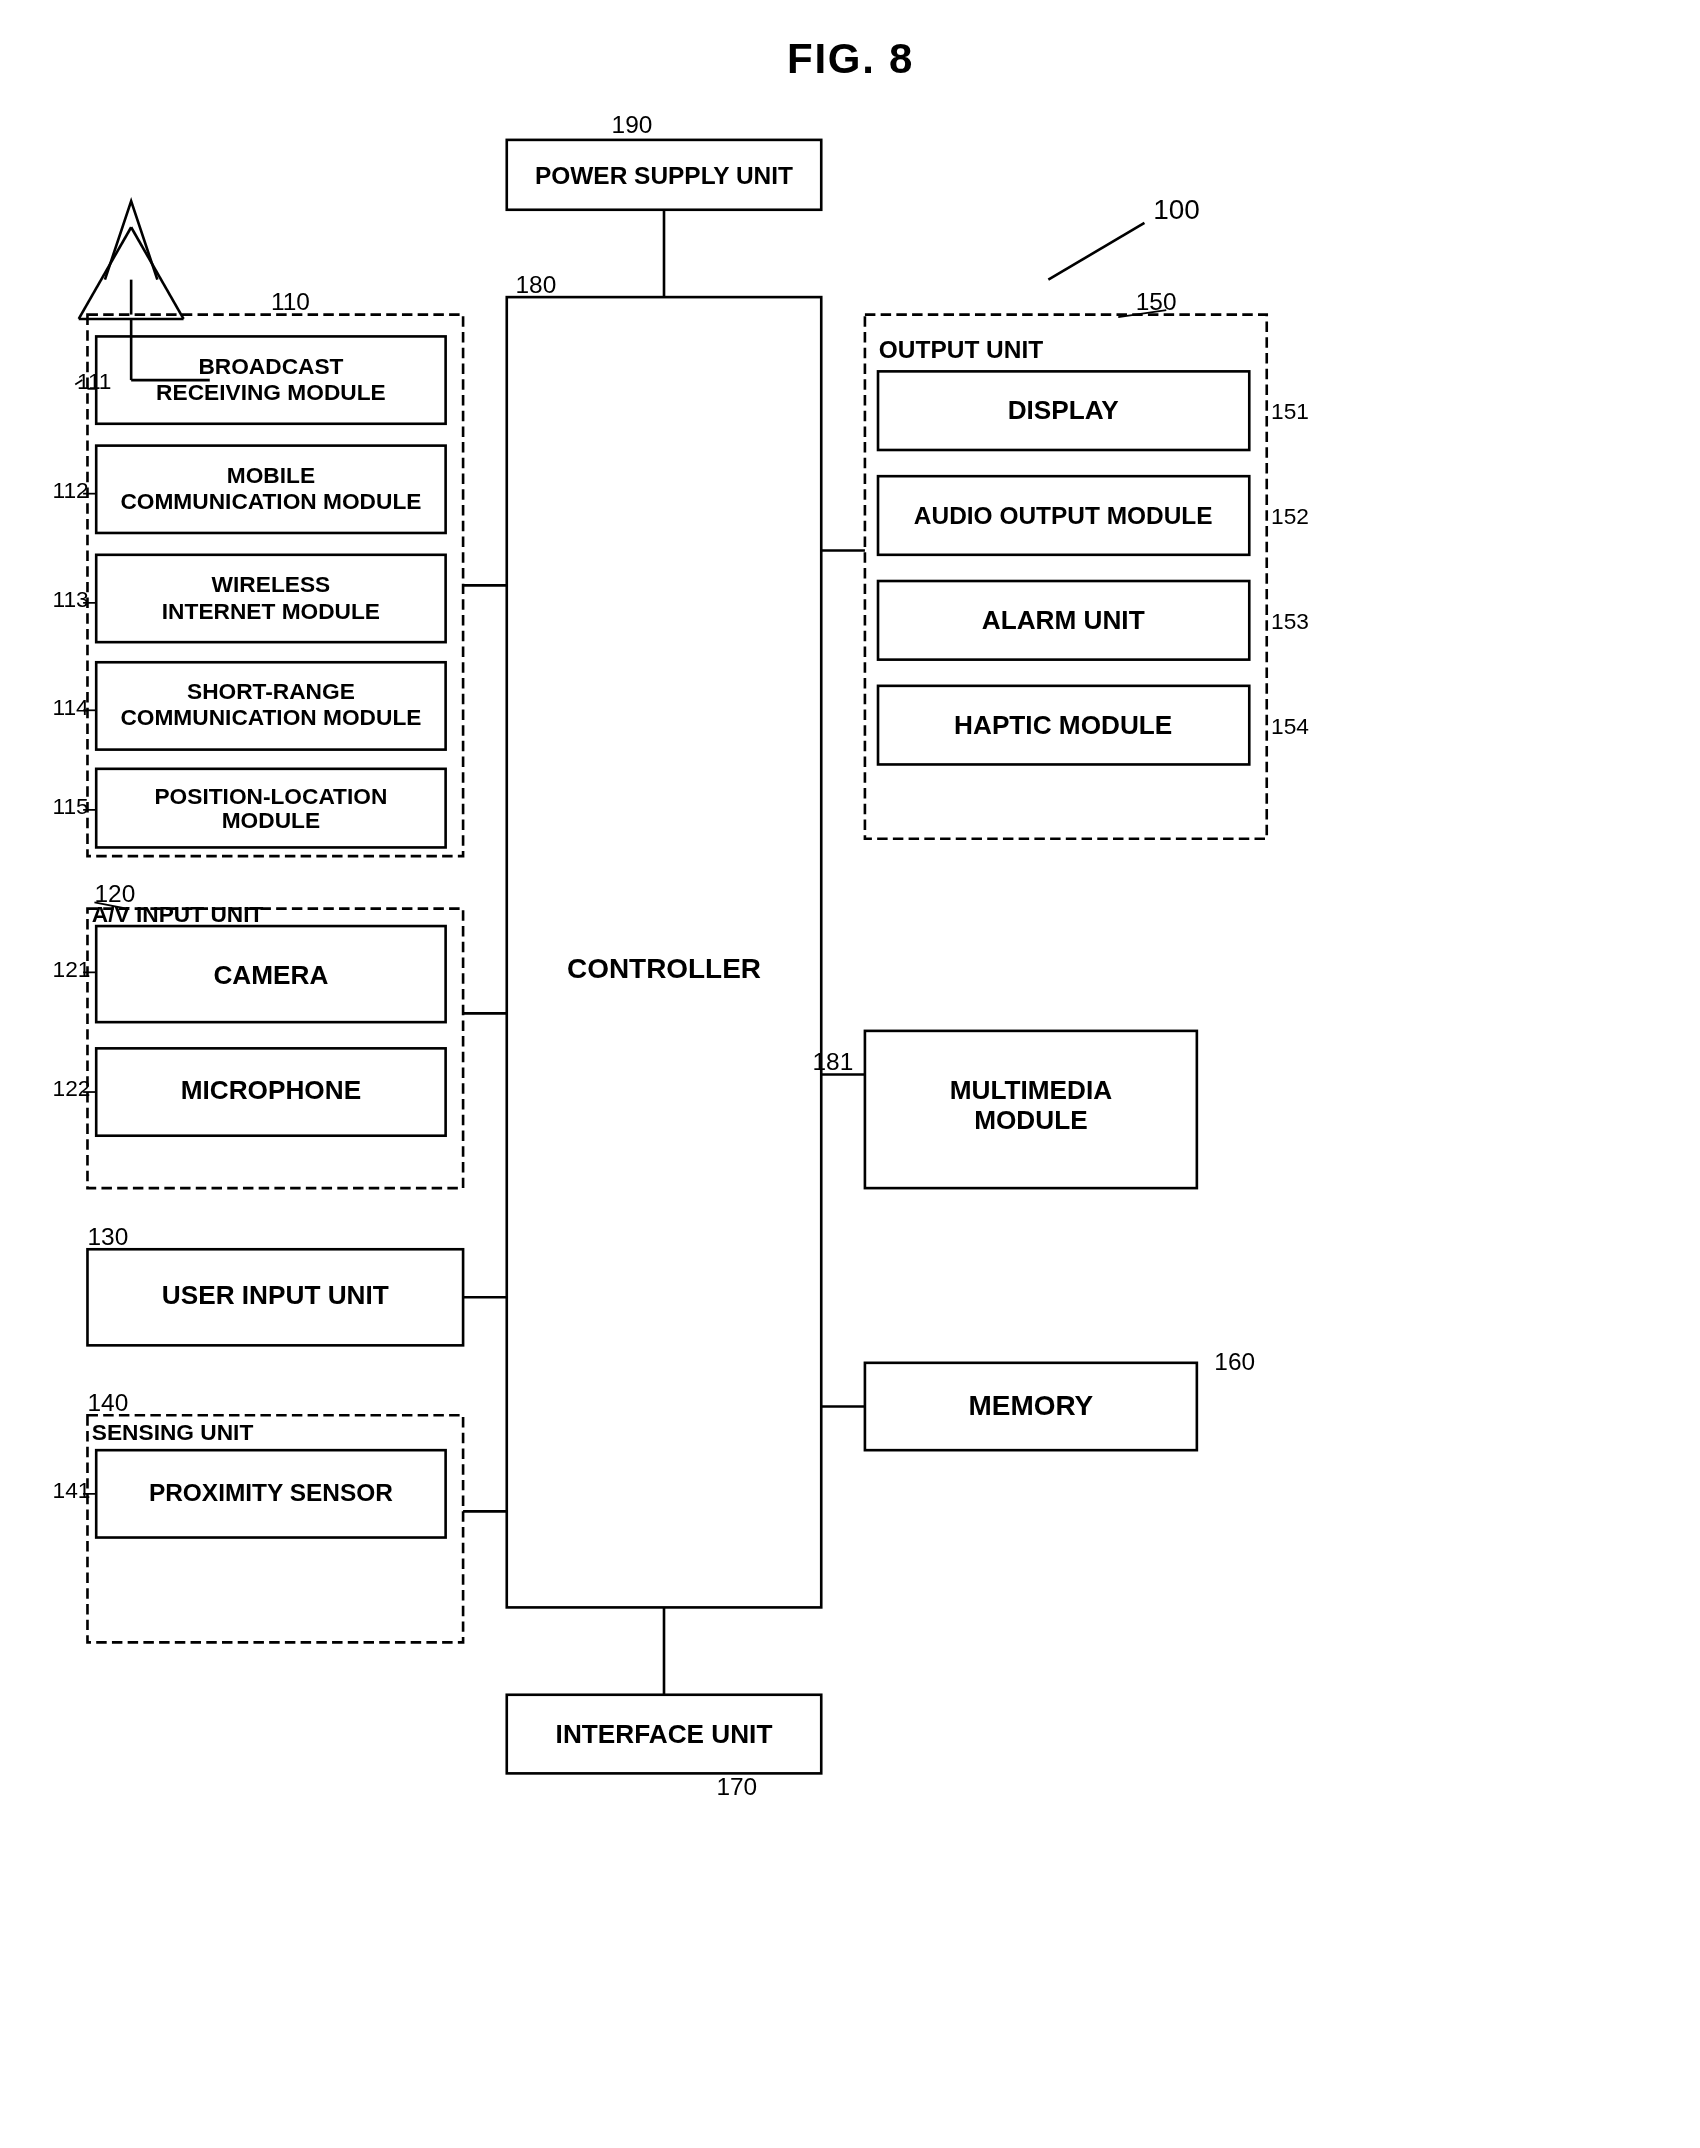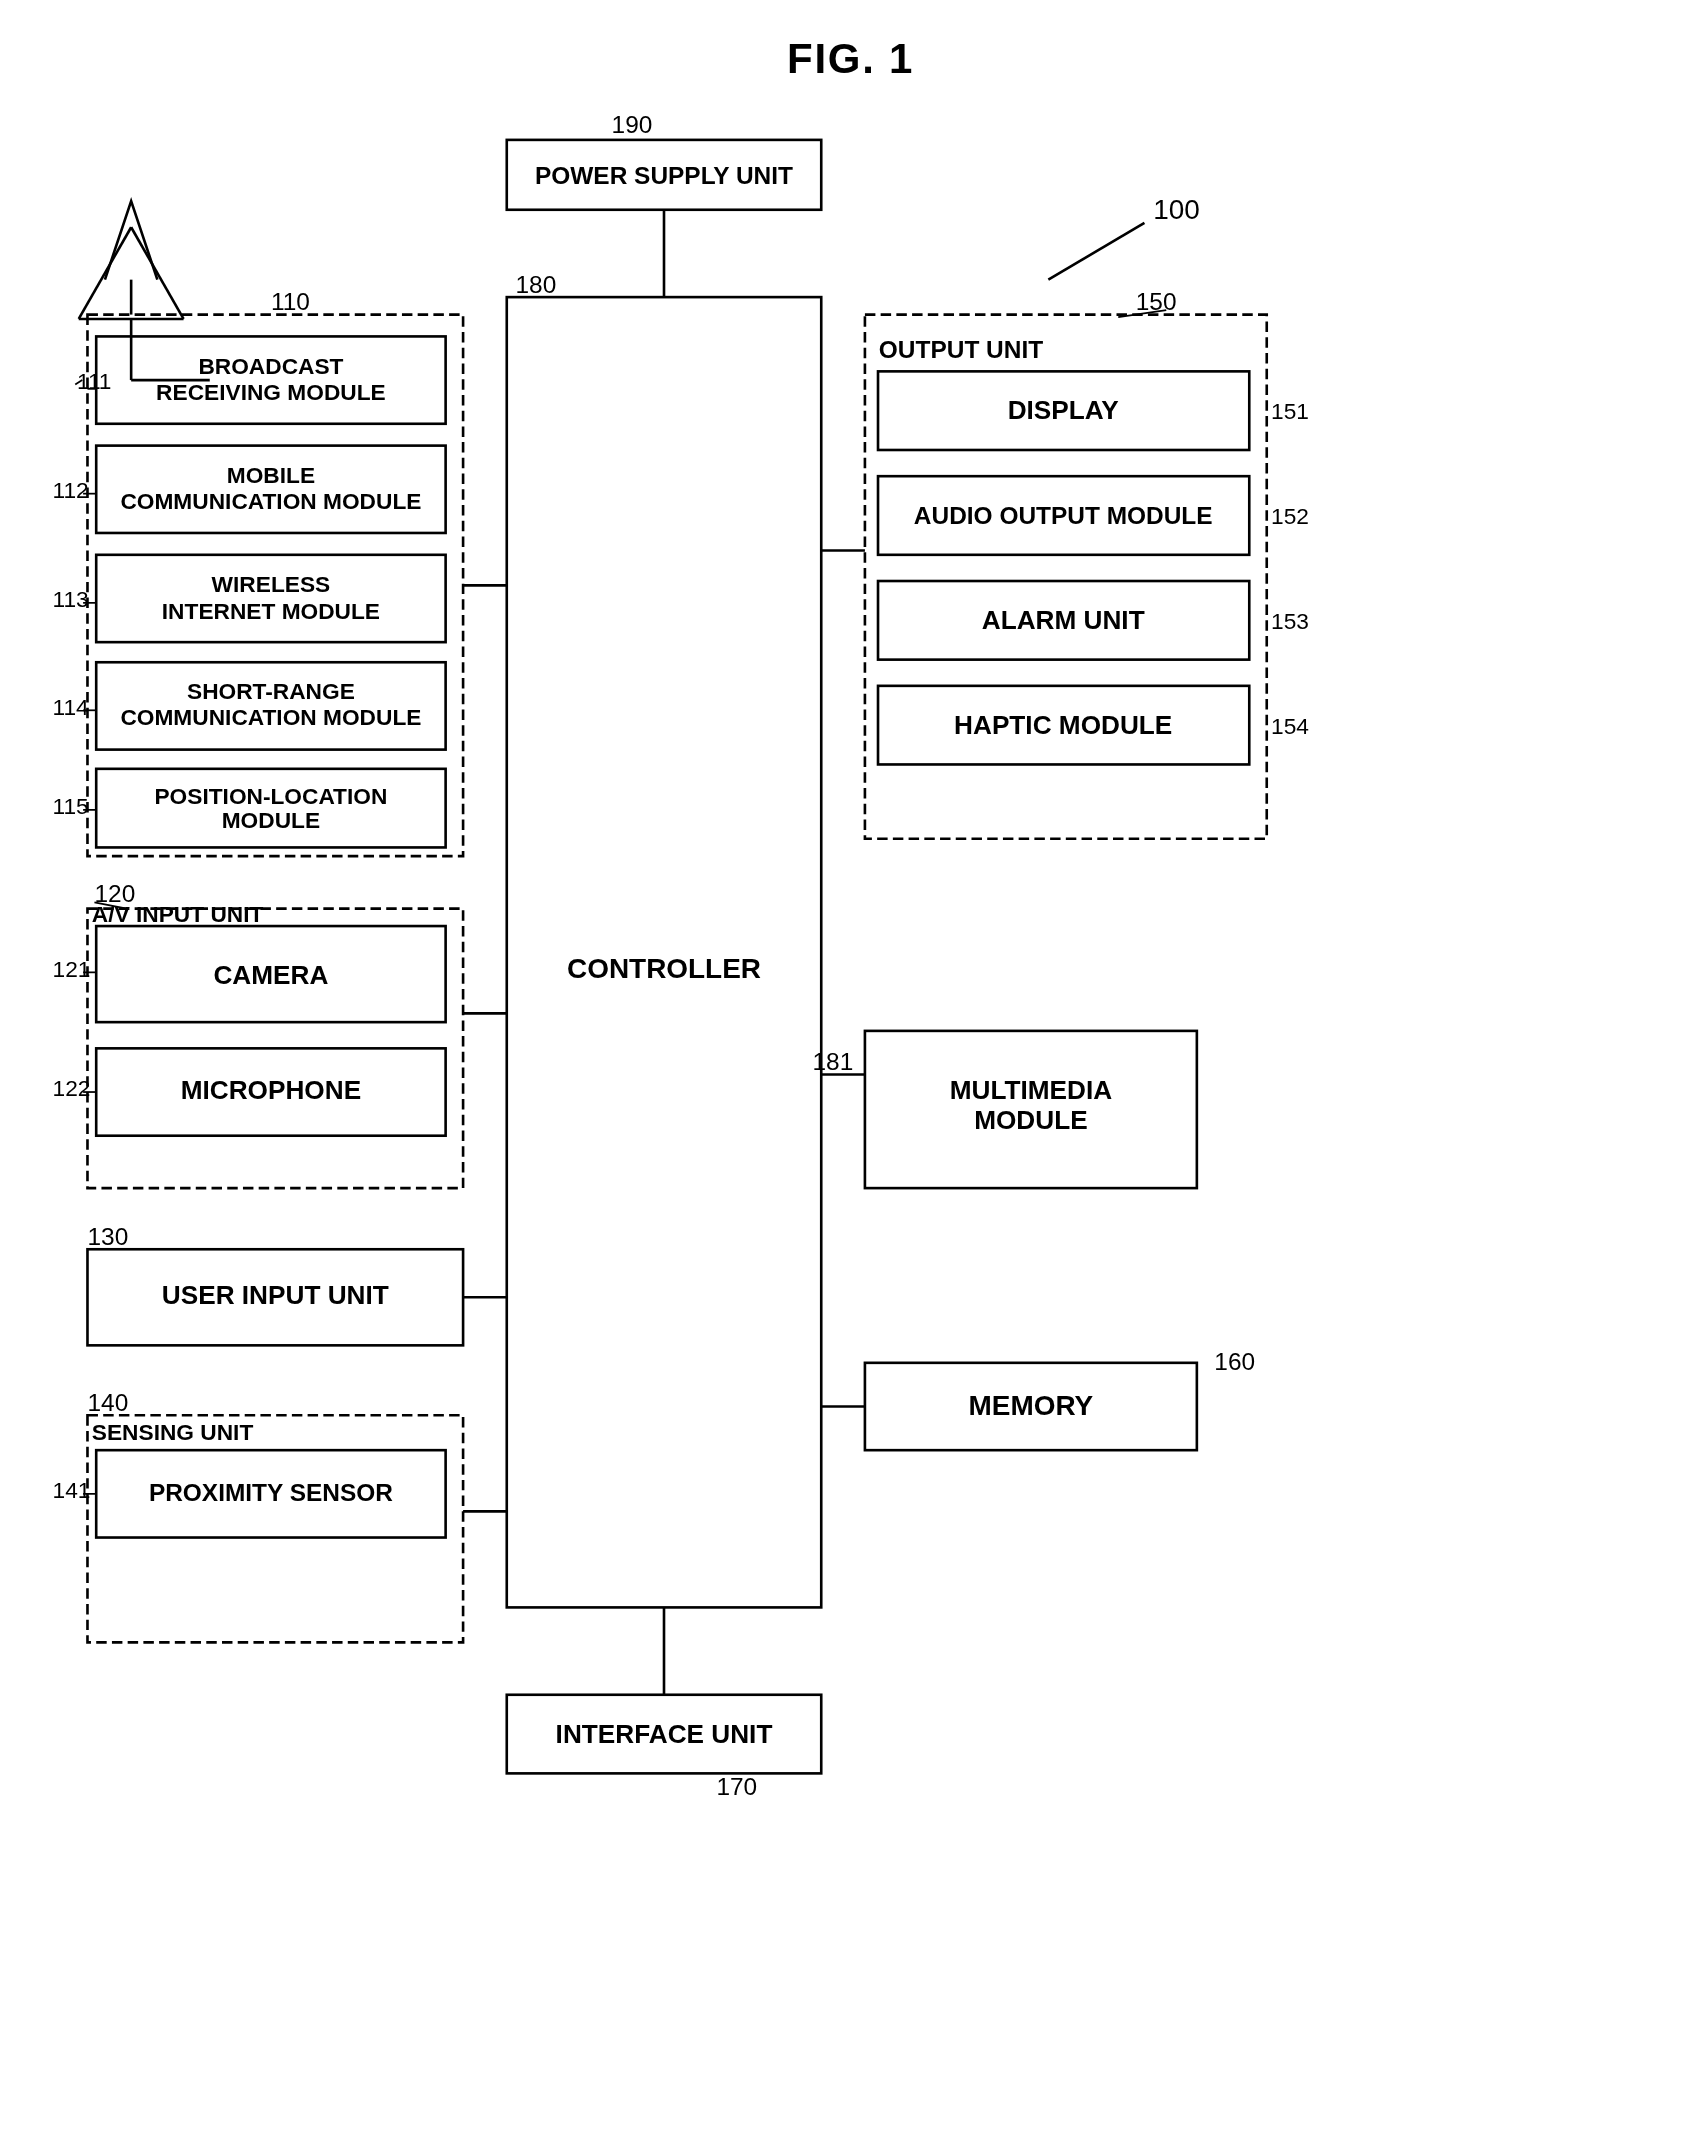--- a/index.html
+++ b/index.html
@@ -16,21 +16,21 @@
       text-align: center;
       font-size: 42px;
       font-weight: bold;
       padding-top: 35px;
       letter-spacing: 1.7px;
     }
   </style>
 </head>
 <body>
 
-<div class="fig-title">FIG. 1</div>
+<div class="fig-title">FIG. 8</div>
 
 <svg width="1701" height="2079" style="position:absolute;top:70px;left:0;" xmlns="http://www.w3.org/2000/svg" viewBox="0 0 1947 2380">
 
   <polyline points="120,240 150,150 180,240" fill="none" stroke="#000" stroke-width="3"></polyline>
   <line x1="150" y1="240" x2="150" y2="310" stroke="#000" stroke-width="3"></line>
 
   <line x1="150" y1="310" x2="240" y2="310" stroke="#000" stroke-width="3"></line>
 
   <rect x="580" y="80" width="360" height="80" fill="white" stroke="#000" stroke-width="3"></rect>
   <text x="760" y="130" text-anchor="middle" font-size="28" font-weight="bold" font-family="Arial">POWER SUPPLY UNIT</text>

